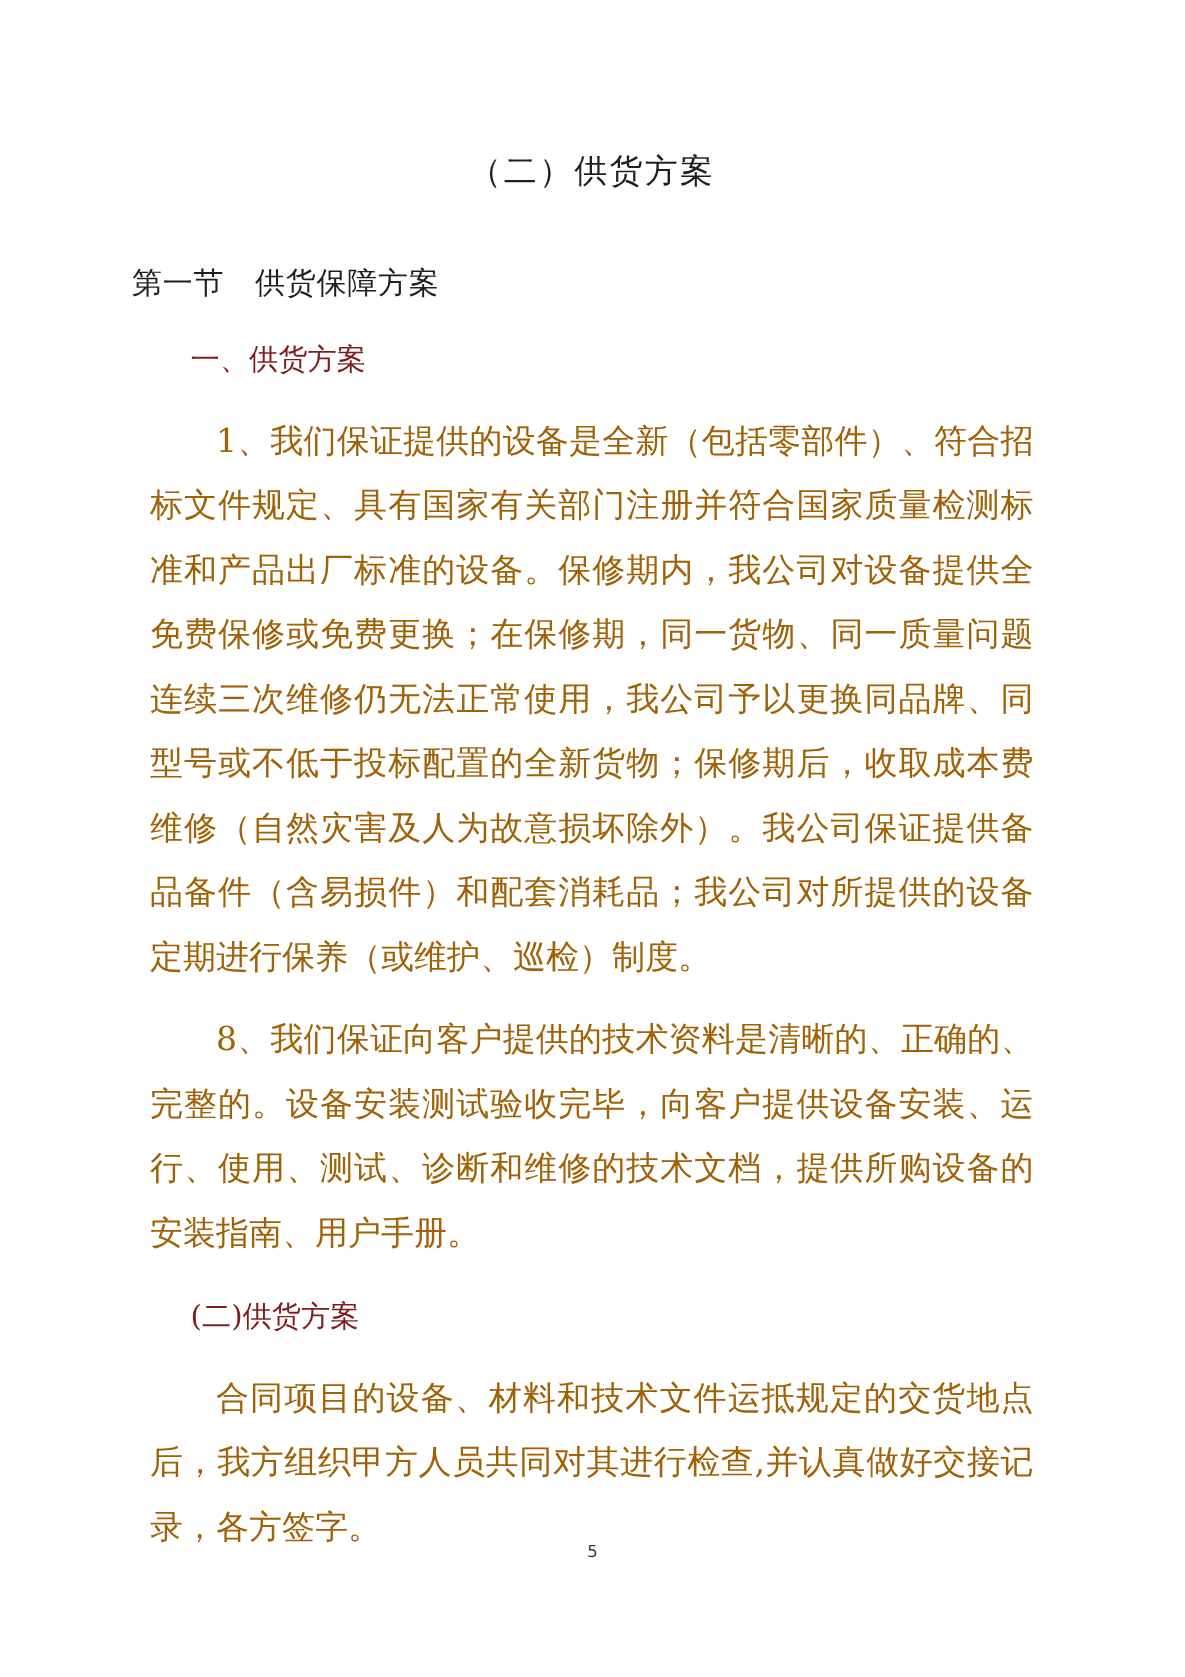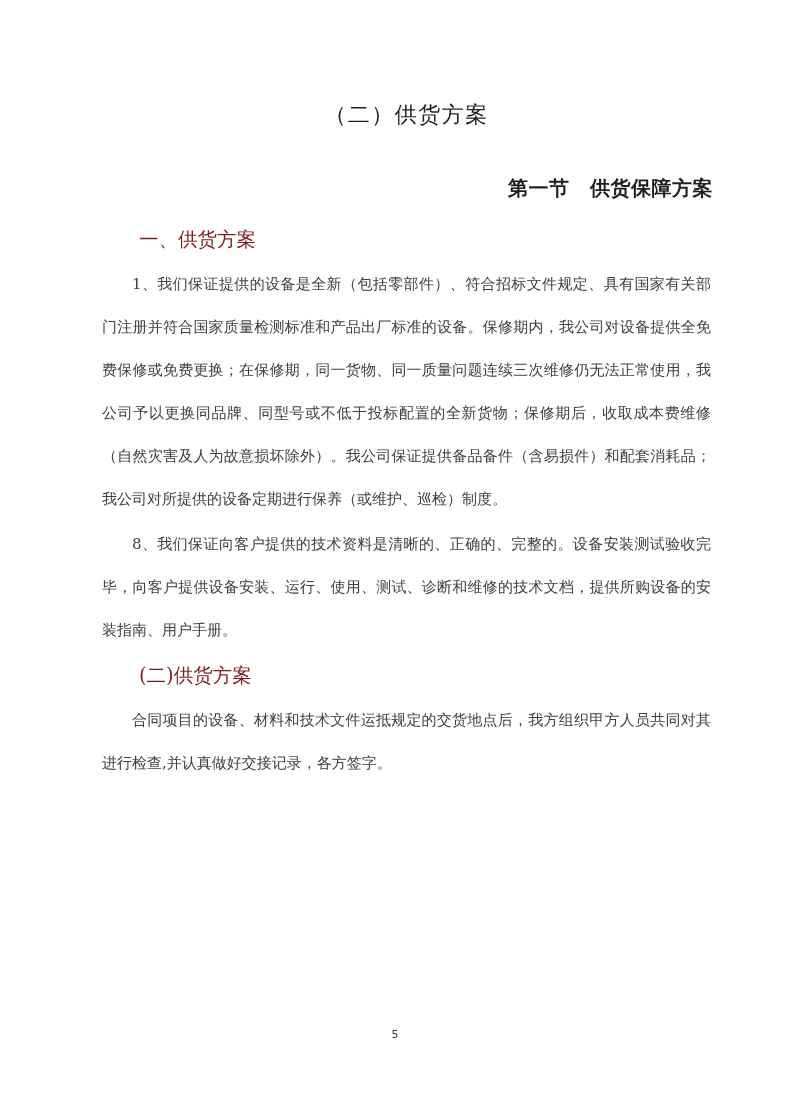--- a/index.html
+++ b/index.html
@@ -17,66 +17,66 @@
     position: relative;
     width: 790px;
     height: 1118px;
     margin: 0 auto;
     background: #ffffff;
     overflow: hidden;
     box-sizing: border-box;
   }
   .content {
     position: absolute;
-    left: 100px;
+    left: 88px;
     top: 0;
     width: 613px;
   }
   
   .doc-title {
     text-align: center;
     font-size: 22px;
     line-height: 34px;
     letter-spacing: 1.5px;
     margin: 0;
     padding-top: 98px;
     font-weight: normal;
     color: #1f1f1f;
   }
   .section-title {
-    text-align: right;
+    text-align: left;
     font-size: 20px;
     line-height: 32px;
     letter-spacing: 0.5px;
     margin: 0;
     padding-top: 40px;
-    font-weight: bold;
+    font-weight: normal;
     color: #1f1f1f;
   }
   .sub-head {
     font-size: 19.5px;
     line-height: 43px;
     margin: 0;
     padding-top: 14px;
     text-indent: 2em;
     font-weight: normal;
     color: #7f1d1d;
   }
   .sub-head.tight {
     padding-top: 0;
   }
   
   p.para {
-    font-size: 15px;
+    font-size: 22px;
     line-height: 43px;
-    margin: 2px;
+    margin: 12px;
     text-indent: 2em;
     text-align: justify;
     text-justify: inter-ideograph;
-    color: #404040;
+    color: #a16207;
     letter-spacing: 0;
   }
   p.para.full {
     
     text-align: justify;
   }
   p.para:last-child {
     text-align-last: left;
   }
   

